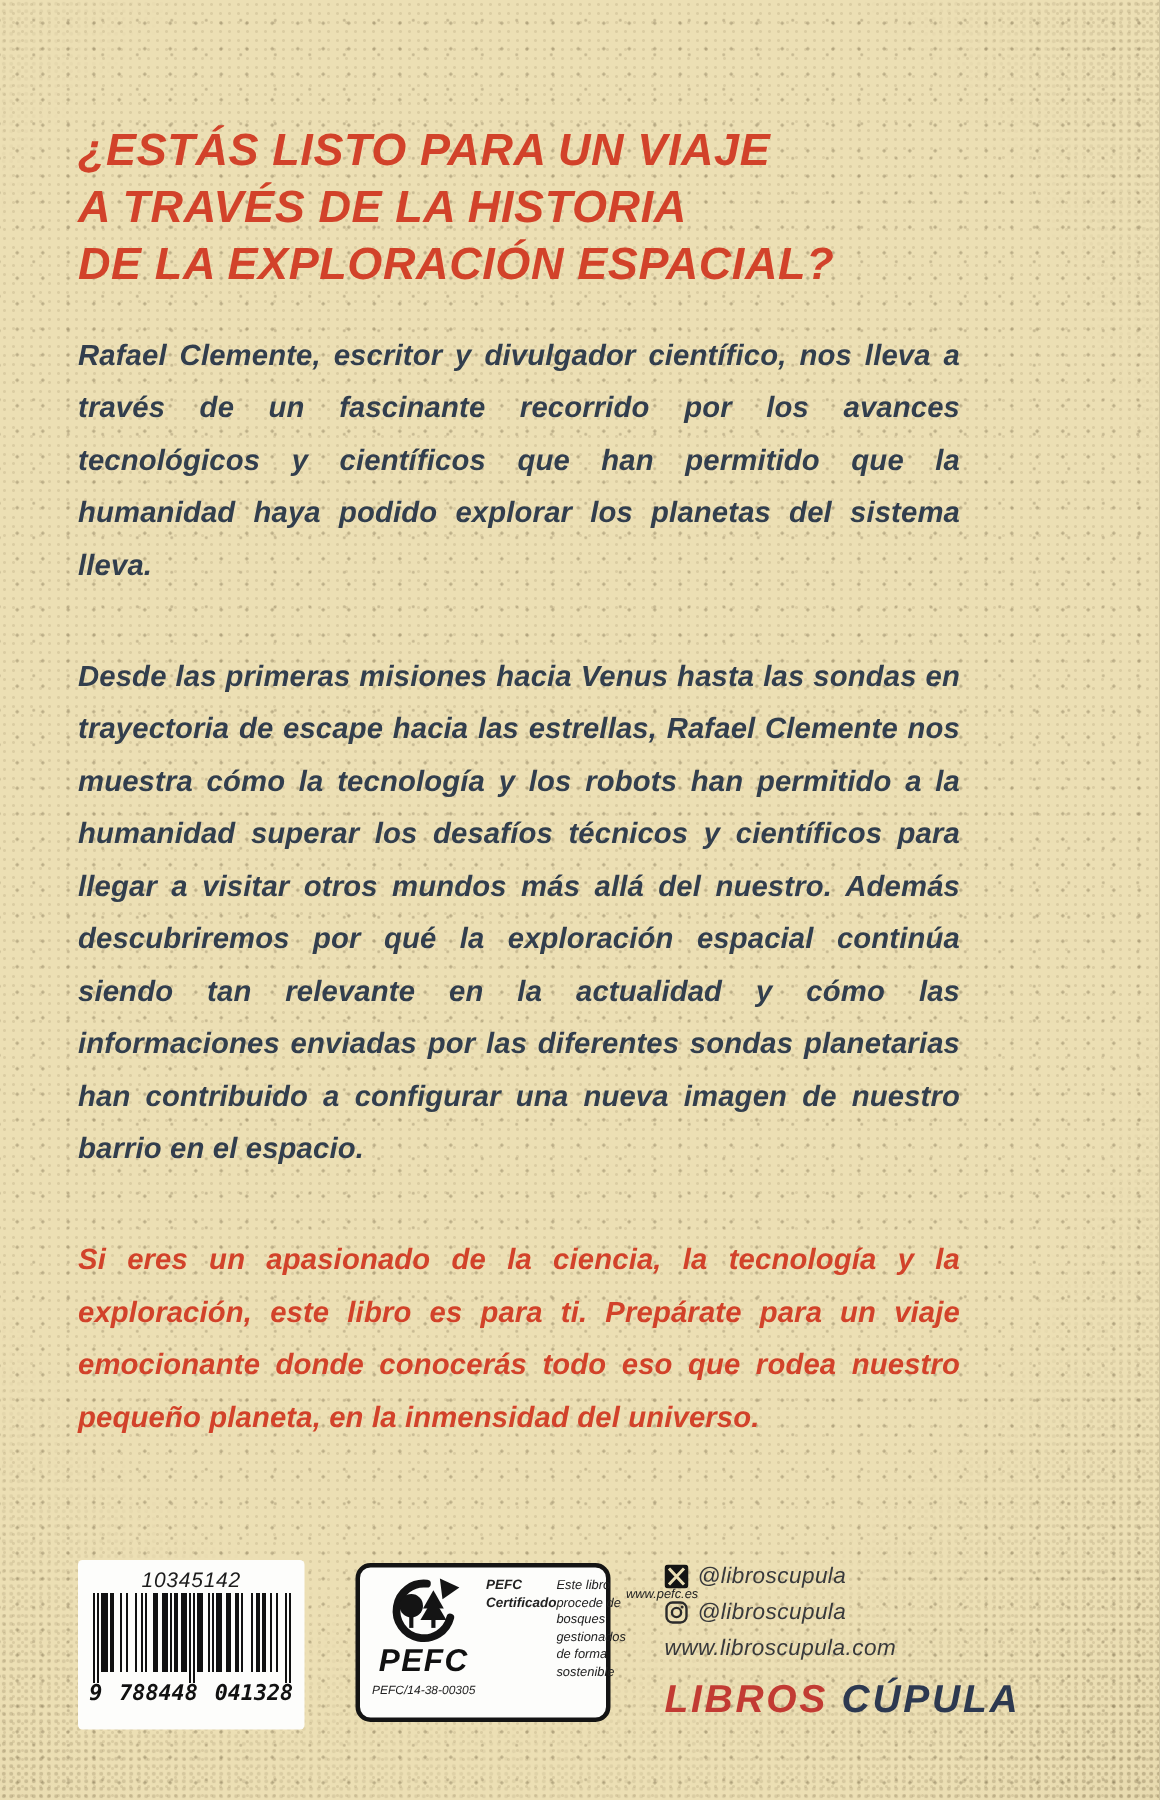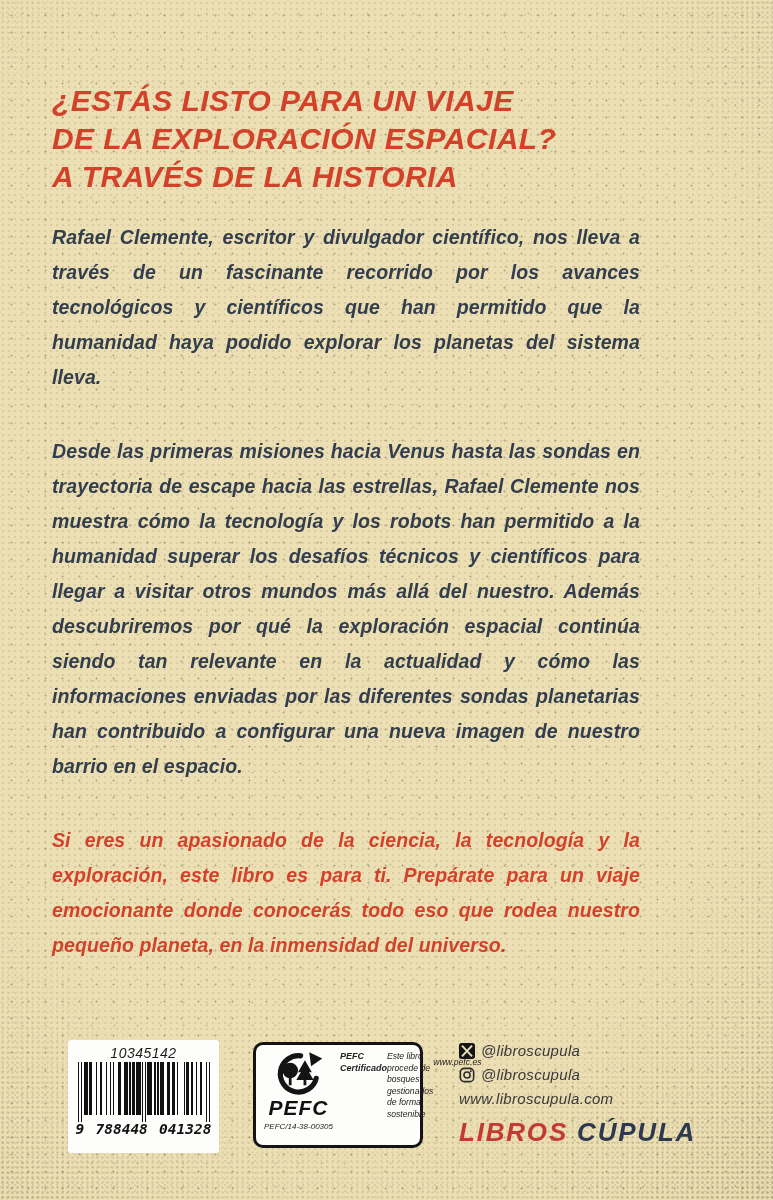--- a/index.html
+++ b/index.html
@@ -53,21 +53,21 @@
   p.body-par{
     margin:0 0 39px 0;
     font-size:19.5px;line-height:35px;font-weight:700;
     letter-spacing:.1px;
     color:#323e4d;
     text-align:justify;
   }
   p.body-par.accent{color:#d2422a;}
 
   
-  .bottom{position:absolute;left:16px;top:1040px;width:638px;height:120px;z-index:2;}
+  .bottom{position:absolute;left:0;top:1040px;width:638px;height:120px;z-index:2;}
 
   .barcode-box{
     position:absolute;left:52px;top:0;width:151px;height:113px;
     background:#fdfdfb;border-radius:3px;
     display:flex;flex-direction:column;align-items:center;
     box-sizing:border-box;padding:4px 6px 3px 6px;
   }
   .barcode-sku{font-size:14px;color:#1c1c1c;letter-spacing:.5px;line-height:18px;}
   .barcode-bars{width:132px;height:60px;display:block;}
   .barcode-digits{
@@ -107,22 +107,22 @@
 
 <div class="cover">
   <div class="dots faint"></div>
   <div class="dots specks"></div>
   <div class="dots edges"></div>
   <div class="dots vignette"></div>
 
   <div class="content">
     <h1 class="headline">
       <span>¿ESTÁS LISTO PARA UN VIAJE</span>
+      <span>A TRAVÉS DE LA HISTORIA</span>
       <span>DE LA EXPLORACIÓN ESPACIAL?</span>
-      <span>A TRAVÉS DE LA HISTORIA</span>
     </h1>
 
     <p class="body-par">Rafael Clemente, escritor y divulgador científico, nos lleva a través de un fascinante recorrido por los avances tecnológicos y científicos que han permitido que la humanidad haya podido explorar los planetas del sistema lleva.</p>
     <p class="body-par">Desde las primeras misiones hacia Venus hasta las sondas en trayectoria de escape hacia las estrellas, Rafael Clemente nos muestra cómo la tecnología y los robots han permitido a la humanidad superar los desafíos técnicos y científicos para llegar a visitar otros mundos más allá del nuestro. Además descubriremos por qué la exploración espacial continúa siendo tan relevante en la actualidad y cómo las informaciones enviadas por las diferentes sondas planetarias han contribuido a configurar una nueva imagen de nuestro barrio en el espacio.</p>
     <p class="body-par accent">Si eres un apasionado de la ciencia, la tecnología y la exploración, este libro es para ti. Prepárate para un viaje emocionante donde conocerás todo eso que rodea nuestro pequeño planeta, en la inmensidad del universo.</p>
   </div>
 
   <div class="bottom">
 
     <div class="barcode-box">

